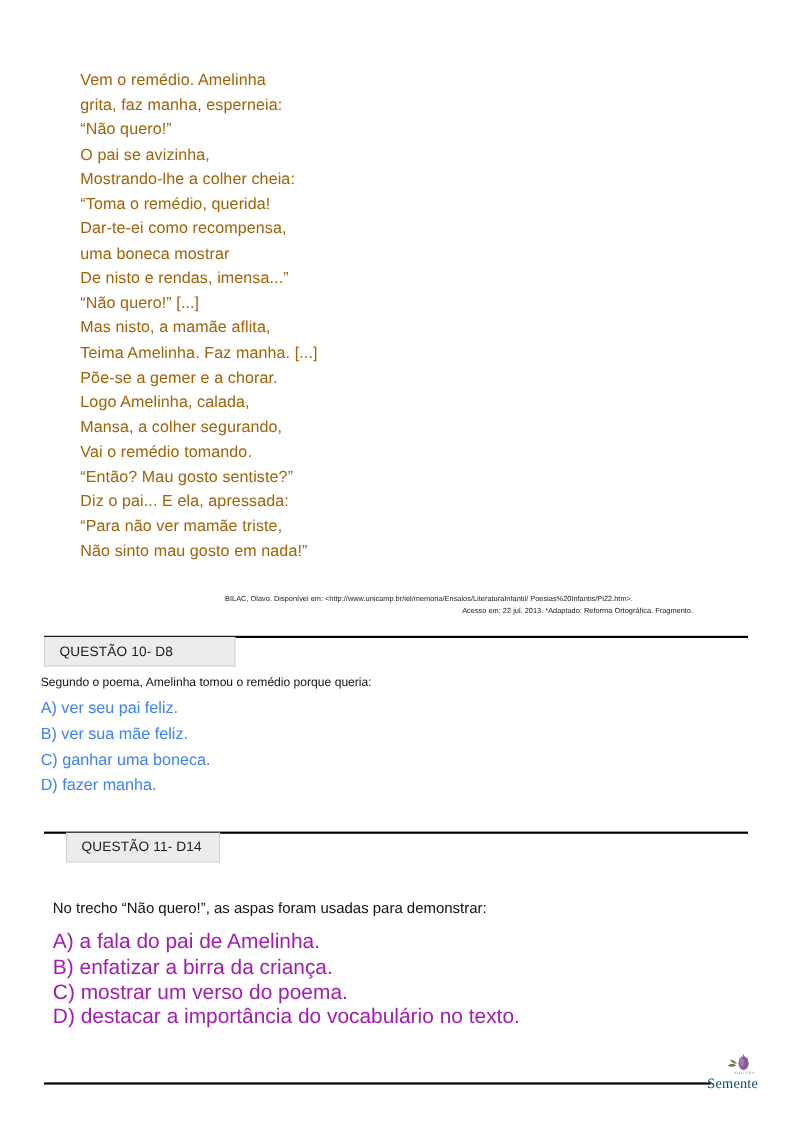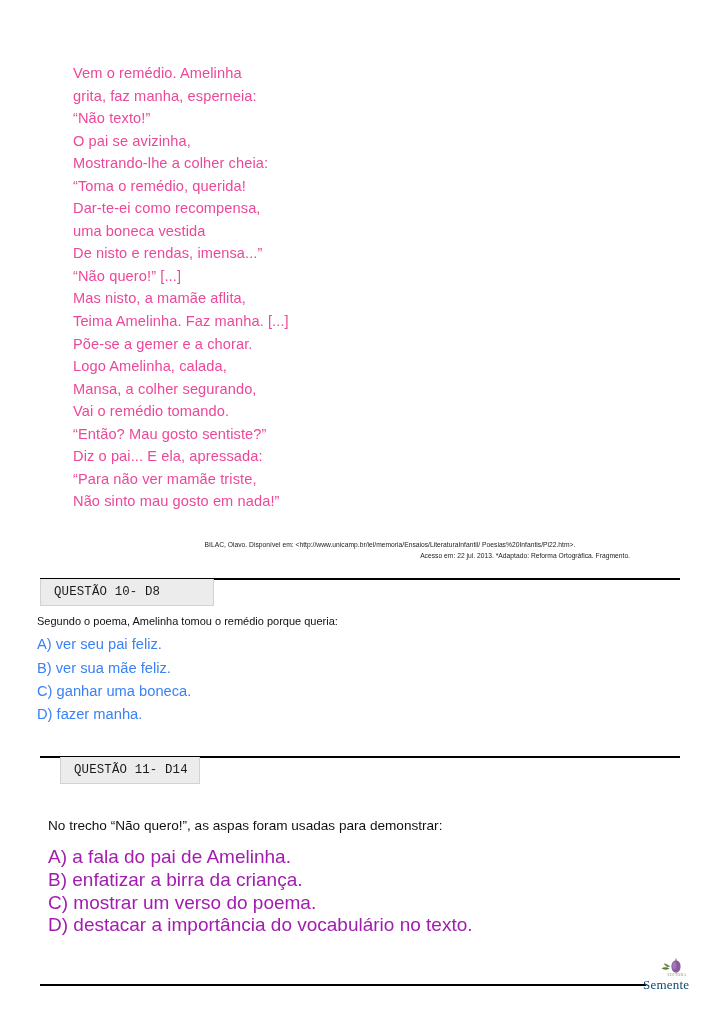--- a/index.html
+++ b/index.html
@@ -26,21 +26,21 @@
   .poem {
     position: absolute;
     left: 73px;
     top: 62px;
     width: 420px;
   }
   .poem-line {
     font-size: 14.6px;
     line-height: 22.55px;
     letter-spacing: 0.1px;
-    color: #ec4899;
+    color: #a16207;
     white-space: pre;
   }
 
   
   .citation {
     position: absolute;
     left: 120px;
     top: 540px;
     width: 510px;
     text-align: right;
@@ -57,21 +57,20 @@
     padding-left: 30px;
   }
   .citation-line.second {
     text-align: right;
   }
 
   
   .q-header {
     position: absolute;
     height: 32px;
-    font-family: Liberation Mono, monospace;
   }
   .q-rule {
     position: absolute;
     left: 0;
     top: 0;
     height: 2.4px;
     background: #000000;
   }
   .q-tab {
     position: absolute;
@@ -192,26 +191,26 @@
   }
 </style>
 </head>
 <body>
 
 <div class="page">
 
   <div class="poem">
     <div class="poem-line">Vem o remédio. Amelinha</div>
     <div class="poem-line">grita, faz manha, esperneia:</div>
-    <div class="poem-line">“Não texto!”</div>
+    <div class="poem-line">“Não quero!”</div>
     <div class="poem-line">O pai se avizinha,</div>
     <div class="poem-line">Mostrando-lhe a colher cheia:</div>
     <div class="poem-line">“Toma o remédio, querida!</div>
     <div class="poem-line">Dar-te-ei como recompensa,</div>
-    <div class="poem-line">uma boneca vestida</div>
+    <div class="poem-line">uma boneca mostrar</div>
     <div class="poem-line">De nisto e rendas, imensa...”</div>
     <div class="poem-line">“Não quero!” [...]</div>
     <div class="poem-line">Mas nisto, a mamãe aflita,</div>
     <div class="poem-line">Teima Amelinha. Faz manha. [...]</div>
     <div class="poem-line">Põe-se a gemer e a chorar.</div>
     <div class="poem-line">Logo Amelinha, calada,</div>
     <div class="poem-line">Mansa, a colher segurando,</div>
     <div class="poem-line">Vai o remédio tomando.</div>
     <div class="poem-line">“Então? Mau gosto sentiste?”</div>
     <div class="poem-line">Diz o pai... E ela, apressada:</div>

